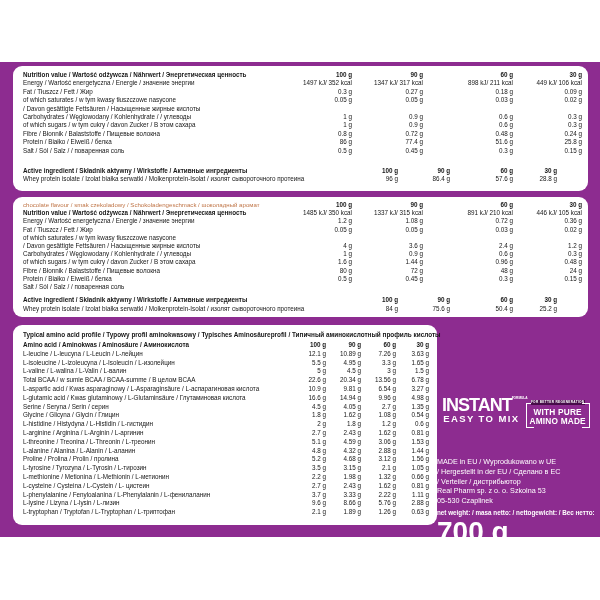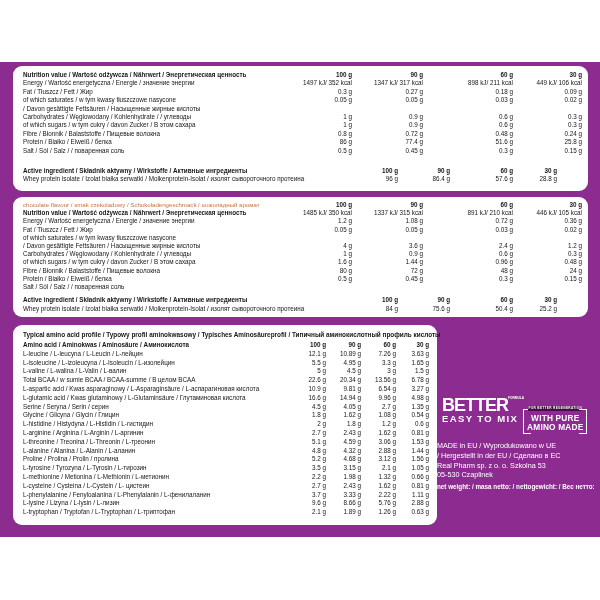--- a/index.html
+++ b/index.html
@@ -37,30 +37,30 @@
   .flavour{color:var(--flavour,#bf7446);font-size:6.1px;}
   .p3title{font-weight:700;font-size:6.4px;line-height:10px;text-align:center;
            white-space:nowrap;margin-bottom:1px;}
   
   .side{position:absolute;left:437px;top:397px;width:161px;color:#ffffff;}
   .logo-row{display:flex;align-items:flex-start;gap:5px;height:32px;padding-left:5px;}
   .instant{font-weight:700;font-size:18px;line-height:16px;letter-spacing:-1px;white-space:nowrap;}
   .formula{font-size:3.2px;line-height:3.4px;letter-spacing:0;vertical-align:top;
            display:inline-block;width:9px;white-space:normal;font-weight:700;}
   .easy{font-weight:700;font-size:9.5px;line-height:11px;letter-spacing:1.4px;white-space:nowrap;text-align:center;}
-  .badge{position:relative;width:64px;height:27px;margin-top:10px;text-align:center;
+  .badge{position:relative;width:64px;height:27px;margin-top:4px;text-align:center;
          padding-top:7px;box-sizing:border-box;flex:0 0 auto;}
   .badge::before{content:"";position:absolute;left:0;top:2px;bottom:0;width:7px;
          border:1.5px solid #fff;border-right:none;}
   .badge::after{content:"";position:absolute;right:0;top:2px;bottom:0;width:7px;
          border:1.5px solid #fff;border-left:none;}
   .badge-banner{position:absolute;top:-1px;left:5px;right:5px;background:var(--banner,#470c49);
          font-size:3.2px;line-height:4.8px;font-weight:700;letter-spacing:.3px;white-space:nowrap;}
   .badge-l{font-weight:700;font-size:8.3px;line-height:8.8px;letter-spacing:.2px;white-space:nowrap;}
-  .address{margin-top:12px;font-size:7.2px;line-height:9.8px;white-space:nowrap;}
+  .address{margin-top:28px;font-size:7.2px;line-height:9.8px;white-space:nowrap;}
   .net{margin-top:3px;font-weight:700;font-size:6.3px;white-space:nowrap;}
   .weight{margin-top:1px;font-weight:700;font-size:28px;line-height:29px;white-space:nowrap;}
 </style>
 </head>
 <body>
 
 <div class="label-bg">
 
   <section class="panel p1">
     <div class="row">
@@ -436,35 +436,37 @@
           <span class="val">1.26 g</span>
           <span class="val">0.63 g</span>
         </div>
       </div>
   </section>
 </div>
 
 <aside class="side">
   <div class="logo-row">
     <div>
-      <div class="instant"><span>BETTER</span><span class="formula">FORMULA</span></div>
+      <div class="instant"><span>INSTANT</span><span class="formula">FORMULA</span></div>
       <div class="easy">EASY TO MIX</div>
     </div>
     <div class="badge">
       <div class="badge-banner">FOR BETTER REGENERATION</div>
       <div class="badge-l">WITH PURE</div>
       <div class="badge-l">AMINO MADE</div>
     </div>
   </div>
   <div class="address">
 
       <div>MADE in EU / Wyprodukowano w UE</div>
 
       <div>/ Hergestellt in der EU / Сделано в EC</div>
 
 
+      <div>/ Verteiler / дистрибьютор</div>
 
       <div>Real Pharm sp. z o. o. Szkolna 53</div>
 
       <div>05-530 Czaplinek</div>
     </div>
   <div class="net">net weight: / masa netto: / nettogewicht: / Вес нетто:</div>
+  <div class="weight">700 g</div>
 </aside>
 
 </body></html>

